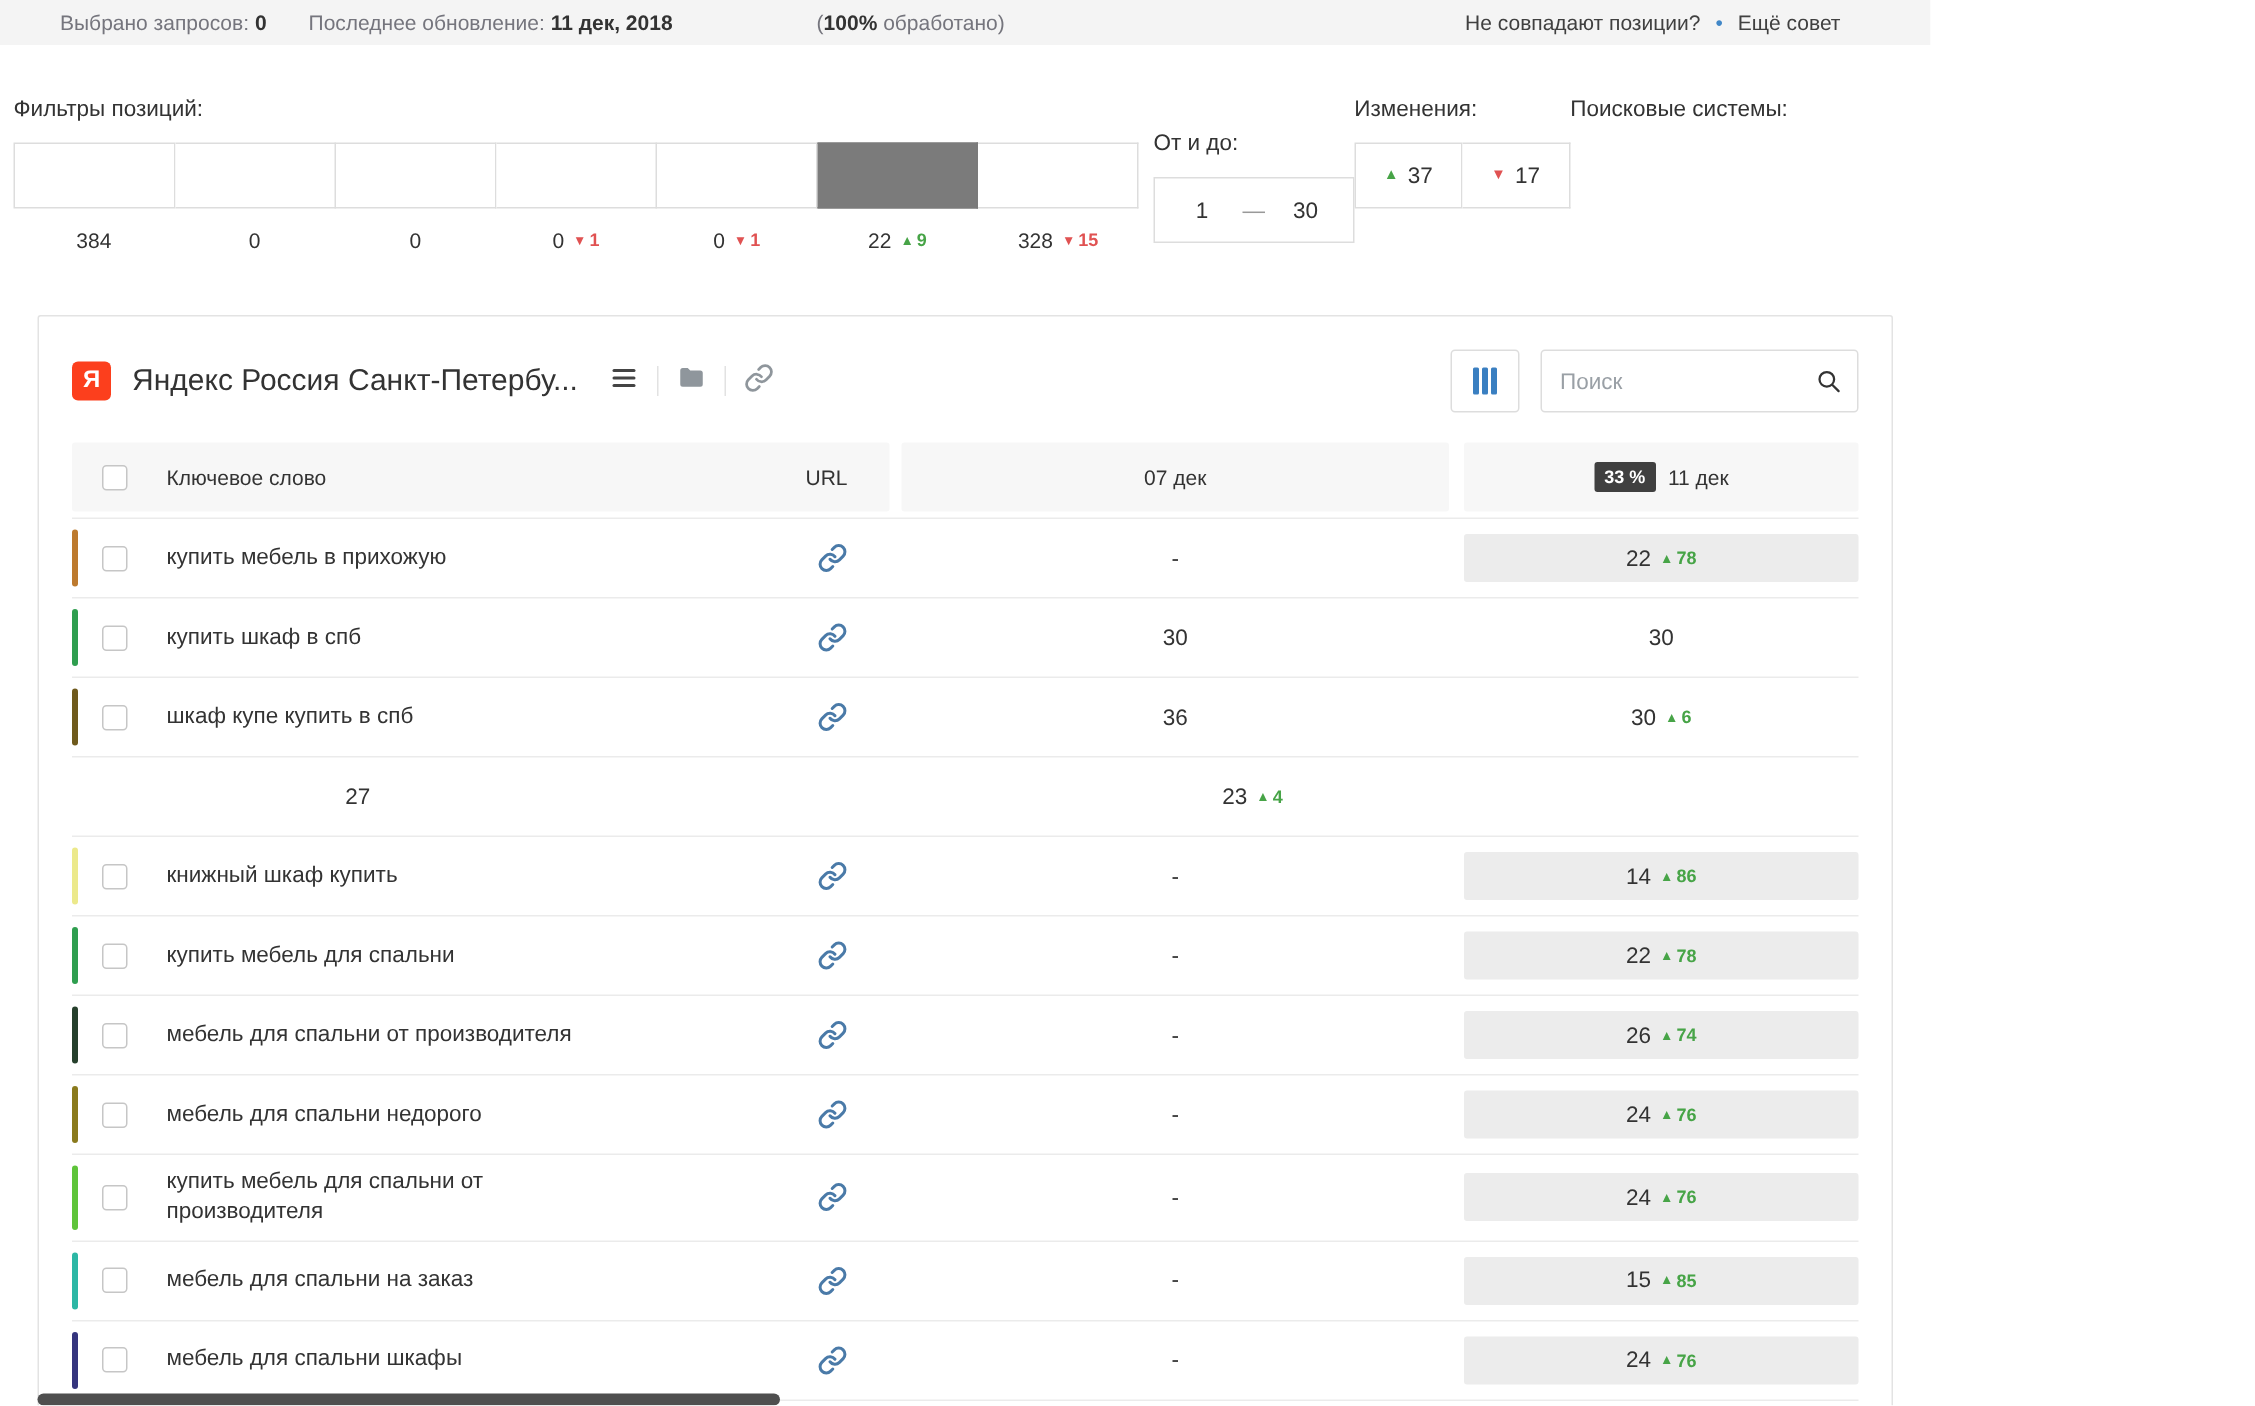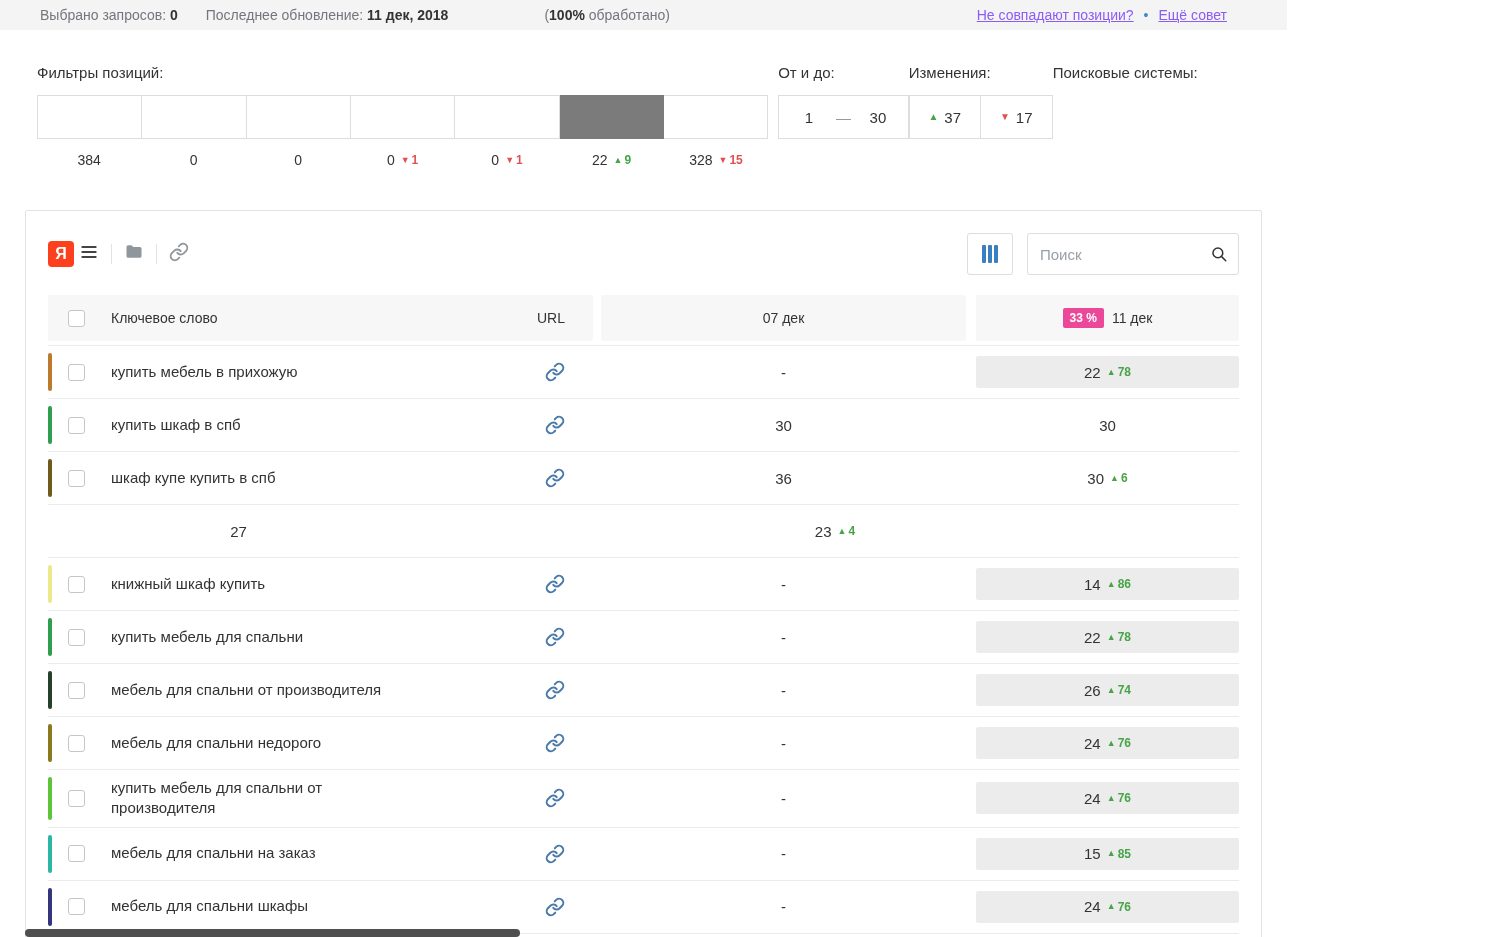--- a/index.html
+++ b/index.html
@@ -7,40 +7,40 @@
   body { font-family:"Liberation Sans", sans-serif; color:#333; }
   .page { position:relative; width:1287px; height:937px; overflow:hidden; background:#fff; }
 
   
   .topbar { height:30px; background:#f4f4f4; display:flex; align-items:center; padding:0 60px 0 40px; font-size:14px; color:#75757d; }
   .topbar b { color:#333; font-weight:bold; }
   .tb-item { white-space:nowrap; }
   .tb-item.sep { margin-left:28px; }
   .tb-item.proc { margin-left:96px; }
   .topbar-right { margin-left:auto; display:flex; align-items:center; gap:10px; font-size:14px; }
-  a.tlink { color:#8b5cf6; text-decoration:underline; cursor:pointer; }
+  a.tlink { color:#404040; cursor:pointer; }
   .dot { color:#4187c7; }
 
   
-  .filters { padding:34px 8px 0 37px; display:flex; align-items:flex-start; }
+  .filters { padding:34px 8px 0 9px; display:flex; align-items:flex-start; }
   .fcol-label { font-size:15px; color:#333; margin-bottom:14px; white-space:nowrap; }
   .tabs-col { width:840px; }
   .tabs { display:flex; height:44px; }
   .tab { flex:1; border:1px solid #ddd; border-left:none; display:flex; align-items:center; justify-content:center;
          font-size:15px; color:#333; background:#fff; cursor:pointer; }
   .tab:first-child { border-left:1px solid #ddd; }
   .tab.active { background:#7b7b7b; border-color:#7b7b7b; color:#fff; }
   .tab-counts { display:flex; margin-top:13px; }
   .tab-count { flex:1; display:flex; justify-content:center; align-items:center; gap:6px; font-size:14px; color:#333; }
   .count-delta { display:inline-flex; align-items:center; gap:2px; font-size:12px; font-weight:bold; }
   .count-delta .tri, .delta .tri { font-size:9px; line-height:1; }
   .count-delta.up, .delta.up { color:#47a447; }
   .count-delta.down, .delta.down { color:#e05252; }
 
-  .range-col { margin-left:10px; width:150px; }
+  .range-col { margin-left:10px; width:150px;margin-top:23px; }
   .range-box { height:44px; border:1px solid #ddd; display:flex; align-items:center; justify-content:center; gap:8px; font-size:15px; background:#fff; }
   .range-box input { width:38px; border:none; outline:none; text-align:center; font:inherit; color:#333; }
   .range-dash { color:#999; }
 
   .changes-col { margin-left:0; }
   .changes-boxes { display:flex; }
   .chg-box { width:72px; height:44px; border:1px solid #ddd; display:flex; align-items:center; justify-content:center; gap:6px; font-size:15px; cursor:pointer; background:#fff; }
   .chg-box + .chg-box { border-left:none; }
   .chg-box .tri { font-size:10px; line-height:1; }
   .tri-up { color:#47a447; }
@@ -69,21 +69,21 @@
   .search-btn { padding:0 10px; display:flex; cursor:pointer; }
 
   
   .thead { display:flex; margin:4px 22px 0 22px;justify-content:center; }
   .th { background:#f7f7f7; height:46px; border-radius:2px; display:flex; align-items:center; font-size:14px; color:#333; }
   .th-keyword { width:545px; padding:0 28px 0 20px; }
   .th-keyword .label { margin-left:26px; }
   .th-url { margin-left:auto; }
   .th-prev { width:365px; margin-left:8px; justify-content:center; cursor:pointer; }
   .th-cur { flex:1; margin-left:10px; justify-content:center; gap:8px; cursor:pointer; }
-  .badge { background:#ec4899; color:#fff; font-size:12px; font-weight:bold; padding:3px 7px; border-radius:2px; }
+  .badge { background:#404040; color:#fff; font-size:12px; font-weight:bold; padding:3px 7px; border-radius:2px; }
 
   .tbody { margin:4px 22px 0 22px; border-top:1px solid #ebebeb; }
   .trow { display:flex; align-items:center; min-height:53px; border-bottom:1px solid #ebebeb; }
   .cell-keyword { width:545px; display:flex; align-items:center; position:relative; padding:8px 28px 8px 20px; align-self:stretch; }
   .strip { position:absolute; left:0; top:7px; bottom:7px; width:4px; border-radius:2px; background:#ccc; }
   .checkbox { width:17px; height:17px; border:1px solid #c6c6c6; border-radius:3px; background:#fff; flex:none; cursor:pointer; }
   .kw { margin-left:26px; font-size:15px; color:#333; line-height:1.35; max-width:280px; }
   .link-icon { margin-left:auto; display:flex; cursor:pointer; }
   .cell-prev { width:365px; margin-left:8px; text-align:center; font-size:15px; color:#333; }
   .cell-cur { flex:1; margin-left:10px; align-self:stretch; display:flex; align-items:center; }
@@ -196,20 +196,21 @@
     </div>
 
     <div class="engines-col">
       <div class="fcol-label">Поисковые системы:</div>
     </div>
   </section>
 
   <section class="card">
     <div class="card-header">
       <div class="ya-badge">Я</div>
+      <div class="project-title">Яндекс Россия Санкт-Петербу...</div>
 
       <div class="hicon">
         <span>
           <svg width="20" height="20" viewBox="0 0 24 24" fill="none" stroke="#444" stroke-width="2.4" stroke-linecap="round">
             <line x1="4" y1="6" x2="20" y2="6"></line>
               <line x1="4" y1="12" x2="20" y2="12"></line>
               <line x1="4" y1="18" x2="20" y2="18"></line>
           </svg>
         </span>
       </div>

